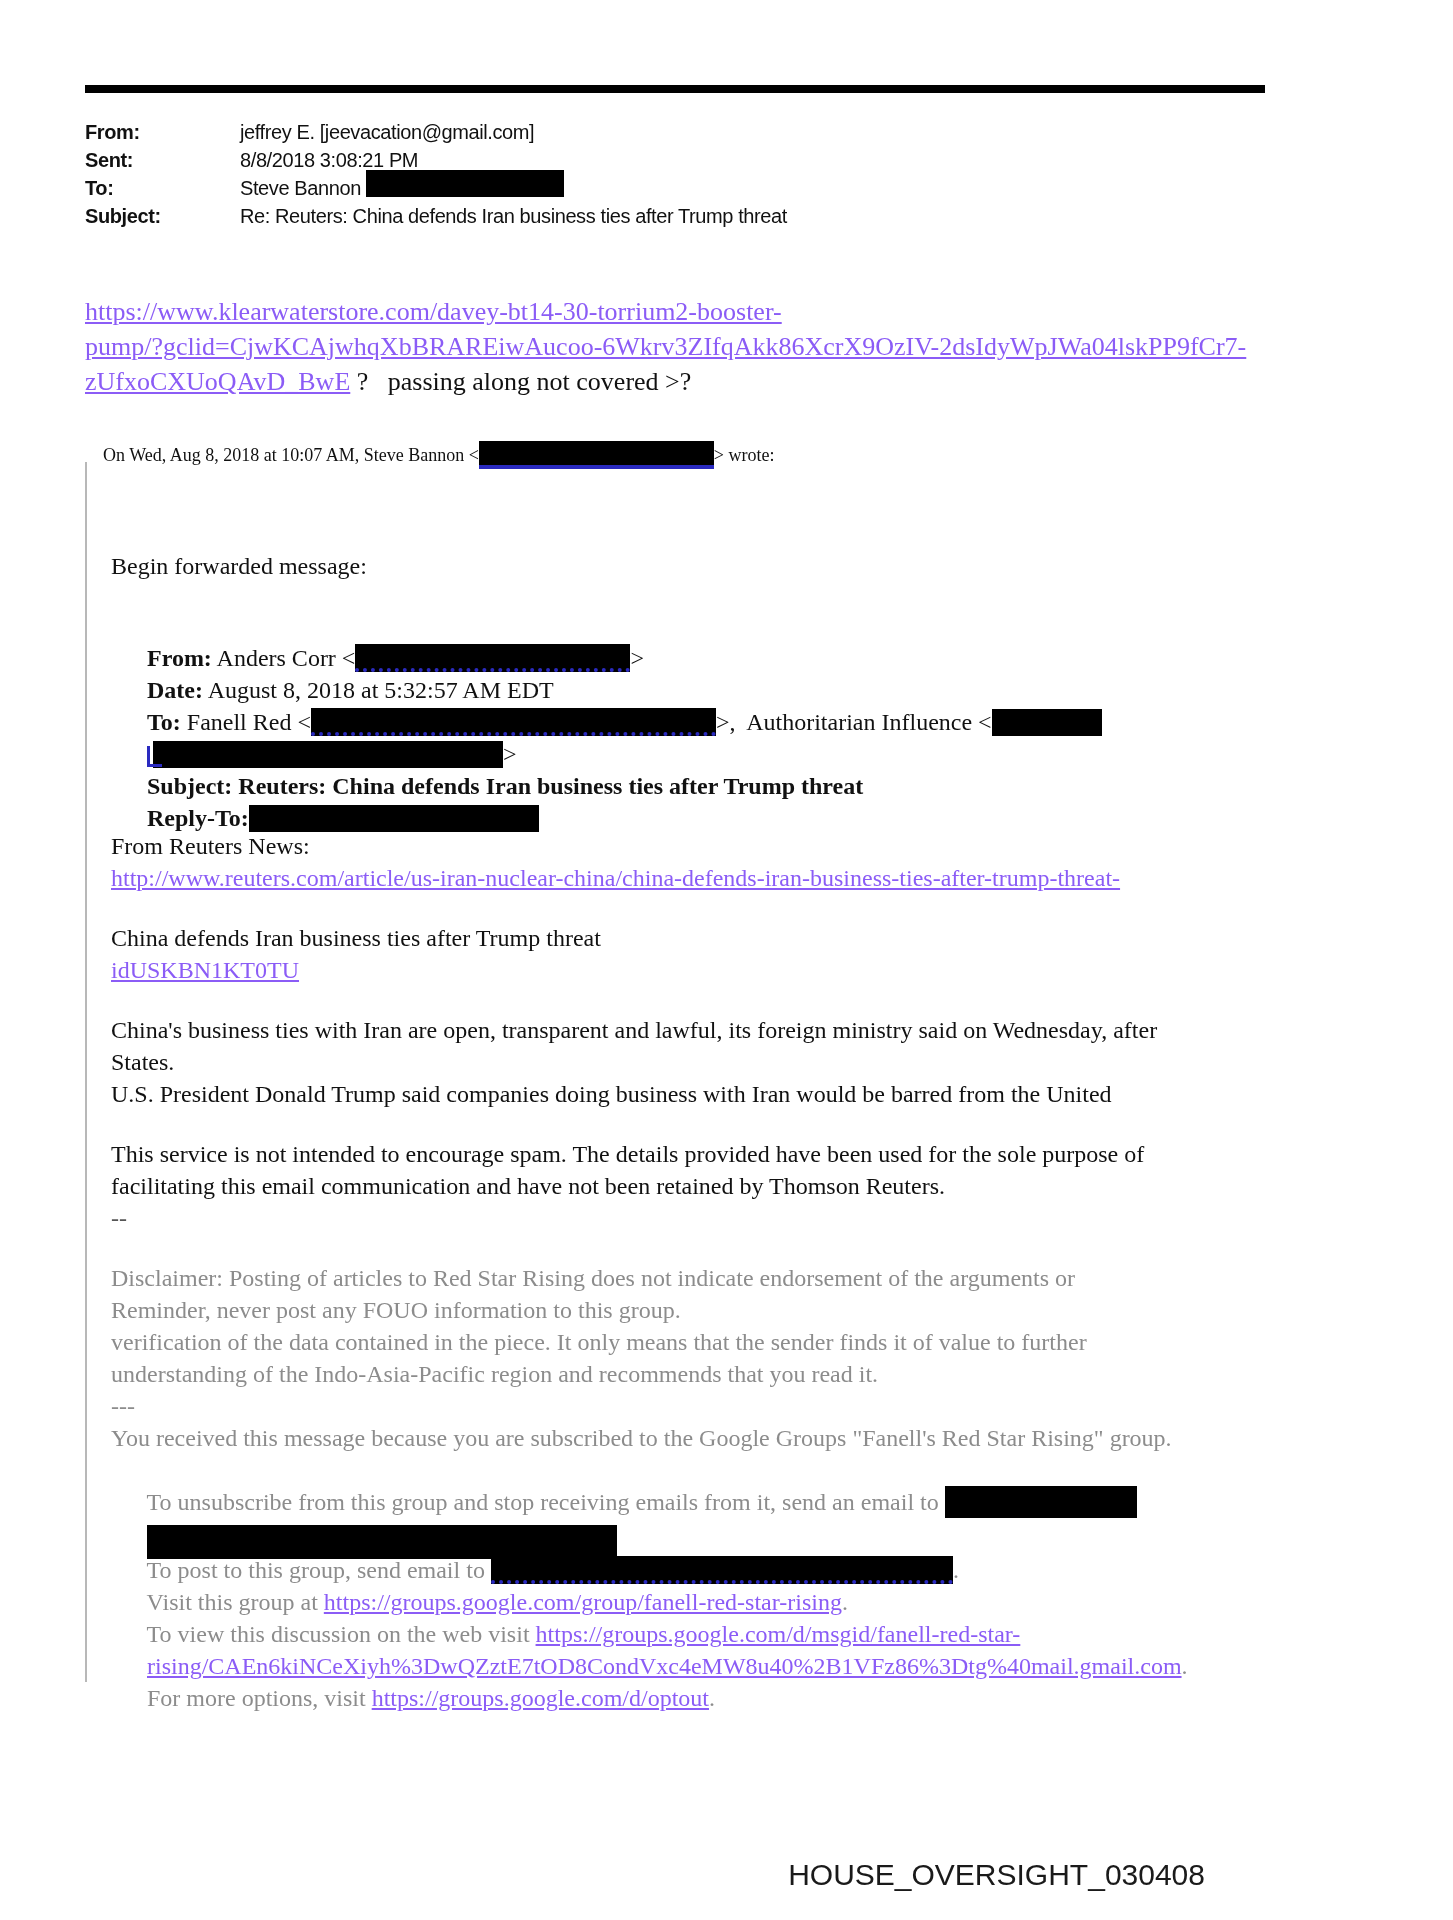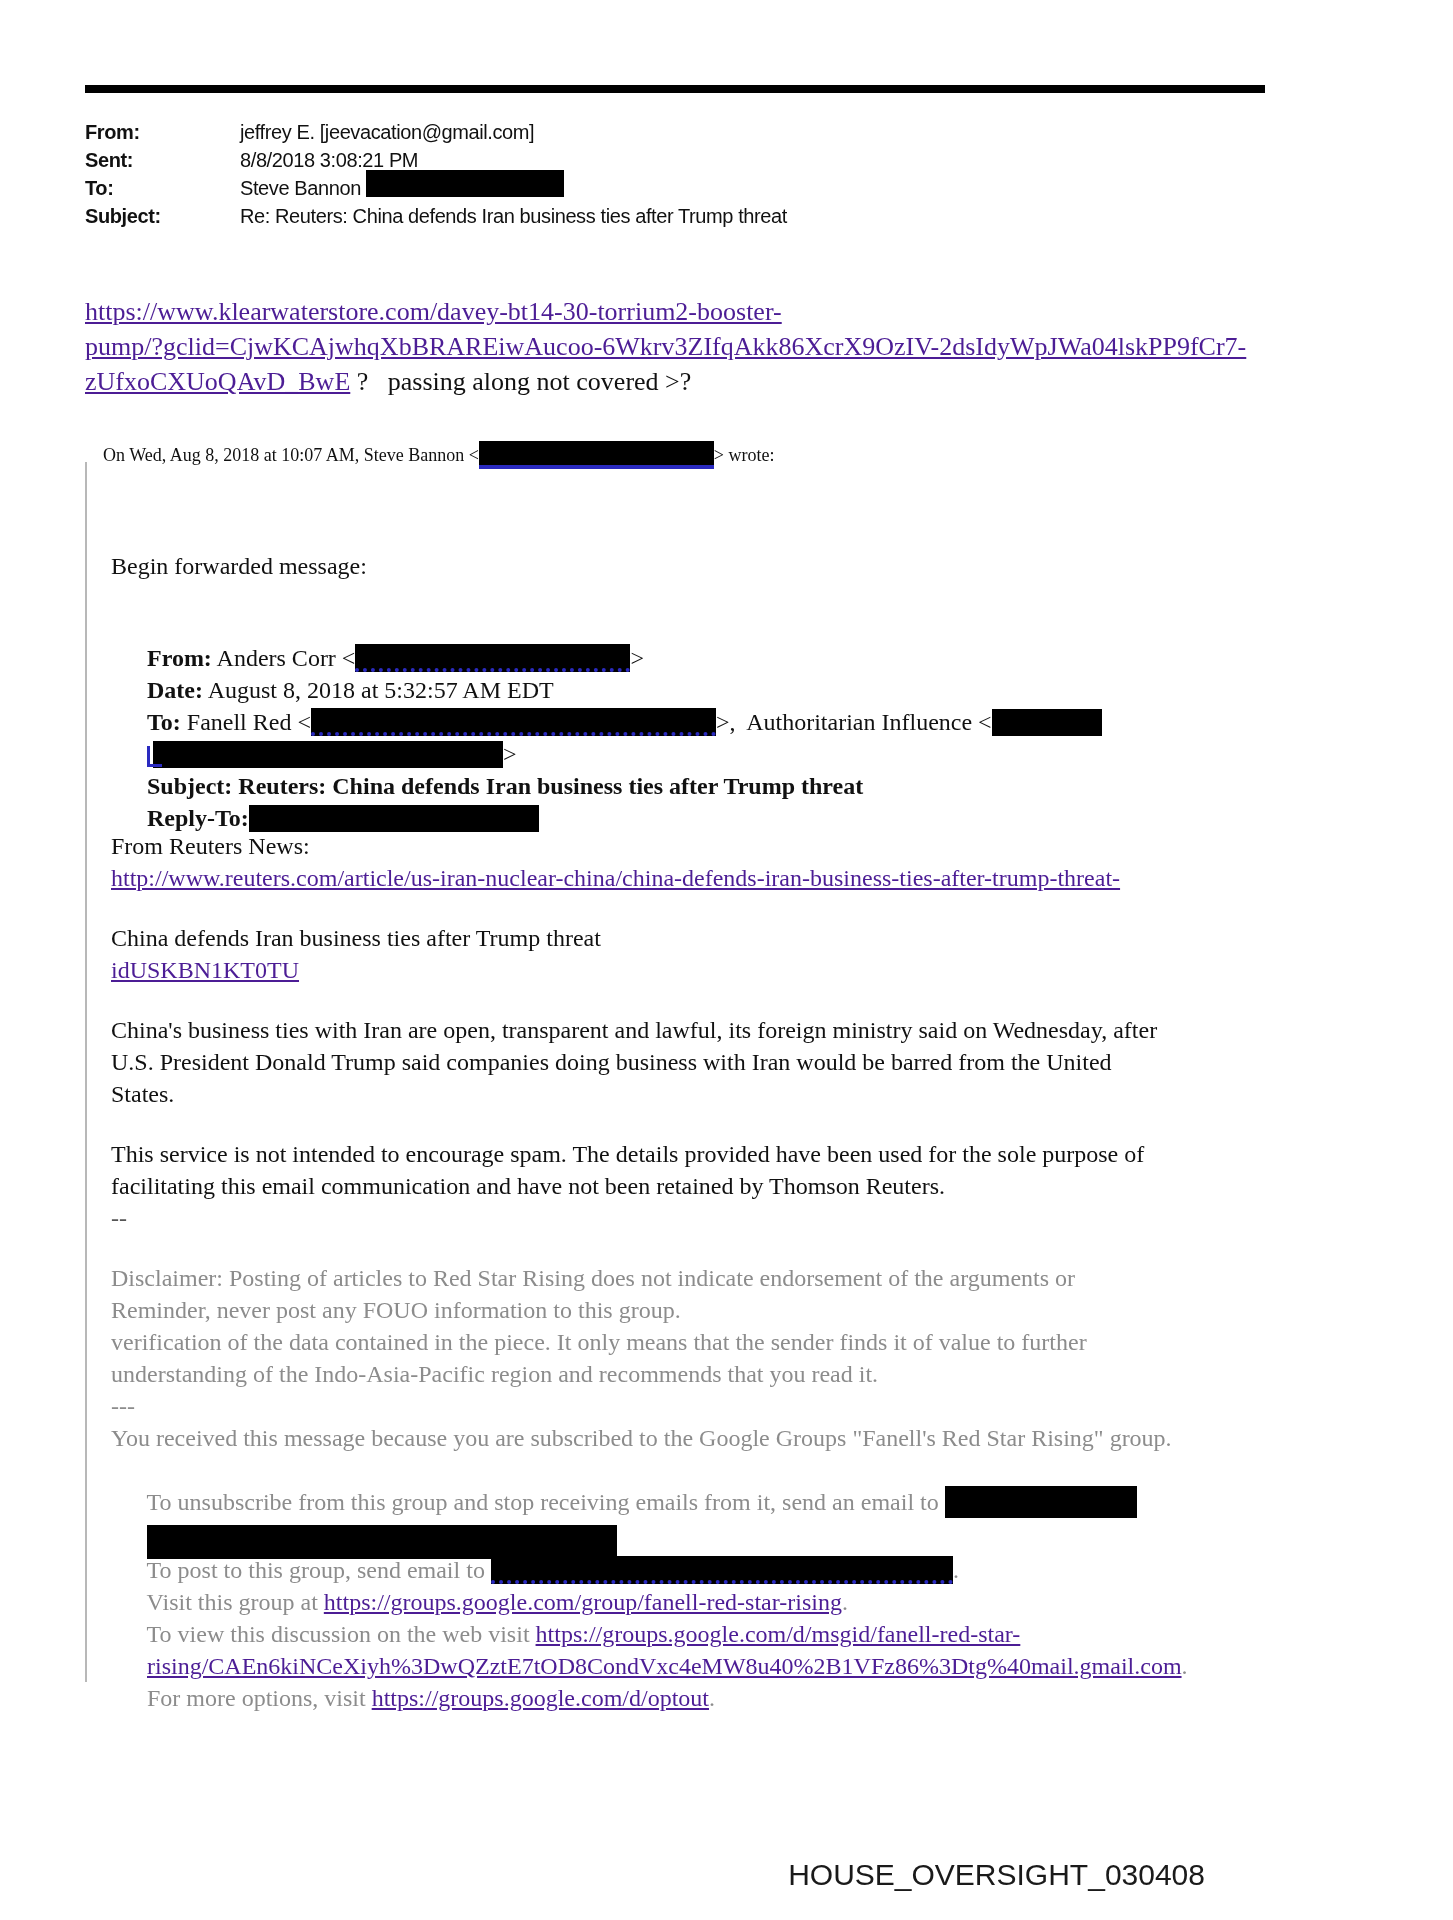--- a/index.html
+++ b/index.html
@@ -16,21 +16,21 @@
   .mh-label { width:155px; font-weight:bold; flex:0 0 155px; }
   .mh-value { white-space:pre; }
 
   
   .ln { white-space:pre; line-height:32px; height:32px; font-size:24px; }
   .gap28 { margin-top:28px; }
 
   
   .url-block { position:absolute; left:85px; top:294px; width:1320px; font-size:26px; }
   .url-block .ln { font-size:26px; line-height:35px; height:35px; }
-  a.lnk, .lnk { color:#4c1d95; text-decoration:underline; cursor:pointer; }
+  a.lnk, .lnk { color:#8b5cf6; text-decoration:underline; cursor:pointer; }
   .reply-line { position:absolute; left:85px; top:424px; width:1340px; font-size:18px; white-space:pre; }
 
   
   .rbox { display:inline-block; background:#000; height:27px; vertical-align:middle; margin-top:-4px; }
   .rbox.under { height:24px; border-bottom:4px solid #2a2ac0; }
   .rbox.frag  { height:24px; border-bottom:4px dotted #2a2ac0; }
   .blue-tick { display:inline-block; width:12px; height:18px; border-left:3px solid #2a2ac0;
                border-bottom:3px solid #2a2ac0; vertical-align:middle; margin-right:-9px; position:relative; z-index:0; }
 
   
@@ -104,22 +104,22 @@
       <span class="bold">Reply-To:</span><span class="rbox" style="width:290px;"></span>
     </div>
 
     <div class="ln gap28">From Reuters News:</div>
 
     <div class="ln"><span class="lnk">http://www.reuters.com/article/us-iran-nuclear-china/china-defends-iran-business-ties-after-trump-threat-</span></div>
     <div class="ln gap28">China defends Iran business ties after Trump threat</div>
     <div class="ln"><span class="lnk">idUSKBN1KT0TU</span></div>
 
     <div class="ln gap28">China's business ties with Iran are open, transparent and lawful, its foreign ministry said on Wednesday, after</div>
+    <div class="ln">States.</div>
     <div class="ln">U.S. President Donald Trump said companies doing business with Iran would be barred from the United</div>
-    <div class="ln">States.</div>
 
     <div class="ln gap28">This service is not intended to encourage spam. The details provided have been used for the sole purpose of</div>
     <div class="ln">facilitating this email communication and have not been retained by Thomson Reuters.</div>
     <div class="ln dash2">--</div>
     <div class="ln muted gap28">Disclaimer: Posting of articles to Red Star Rising does not indicate endorsement of the arguments or</div>
 
     <div class="ln muted">Reminder, never post any FOUO information to this group.</div>
     <div class="ln muted">verification of the data contained in the piece. It only means that the sender finds it of value to further</div>
     <div class="ln muted">understanding of the Indo-Asia-Pacific region and recommends that you read it.</div>
     <div class="ln muted">---</div>

